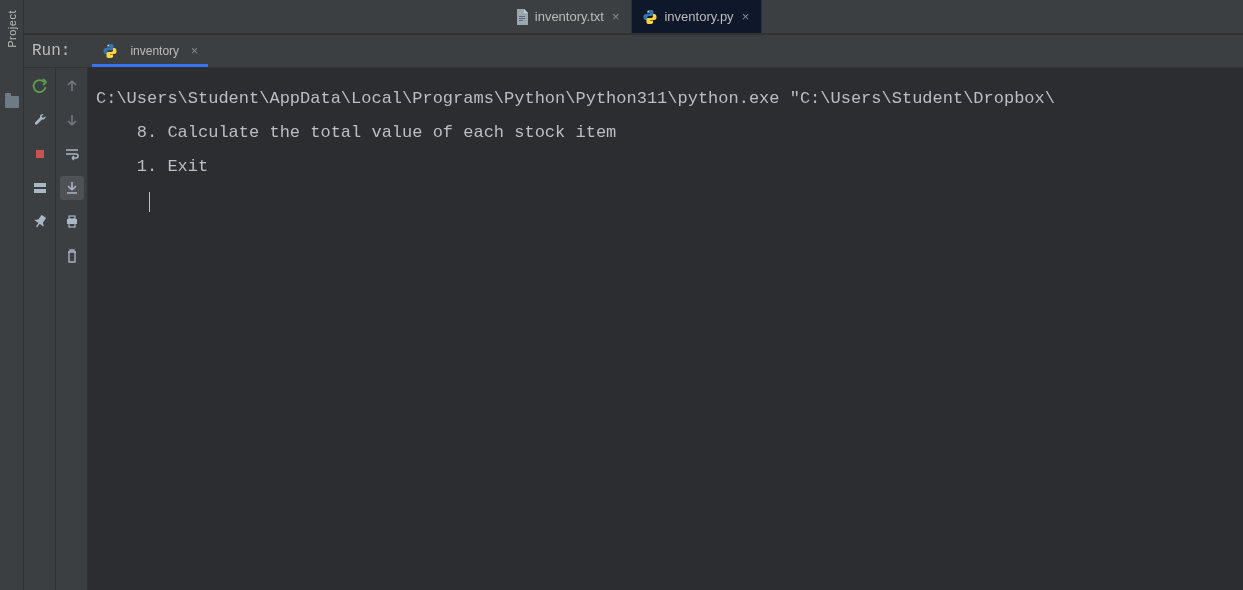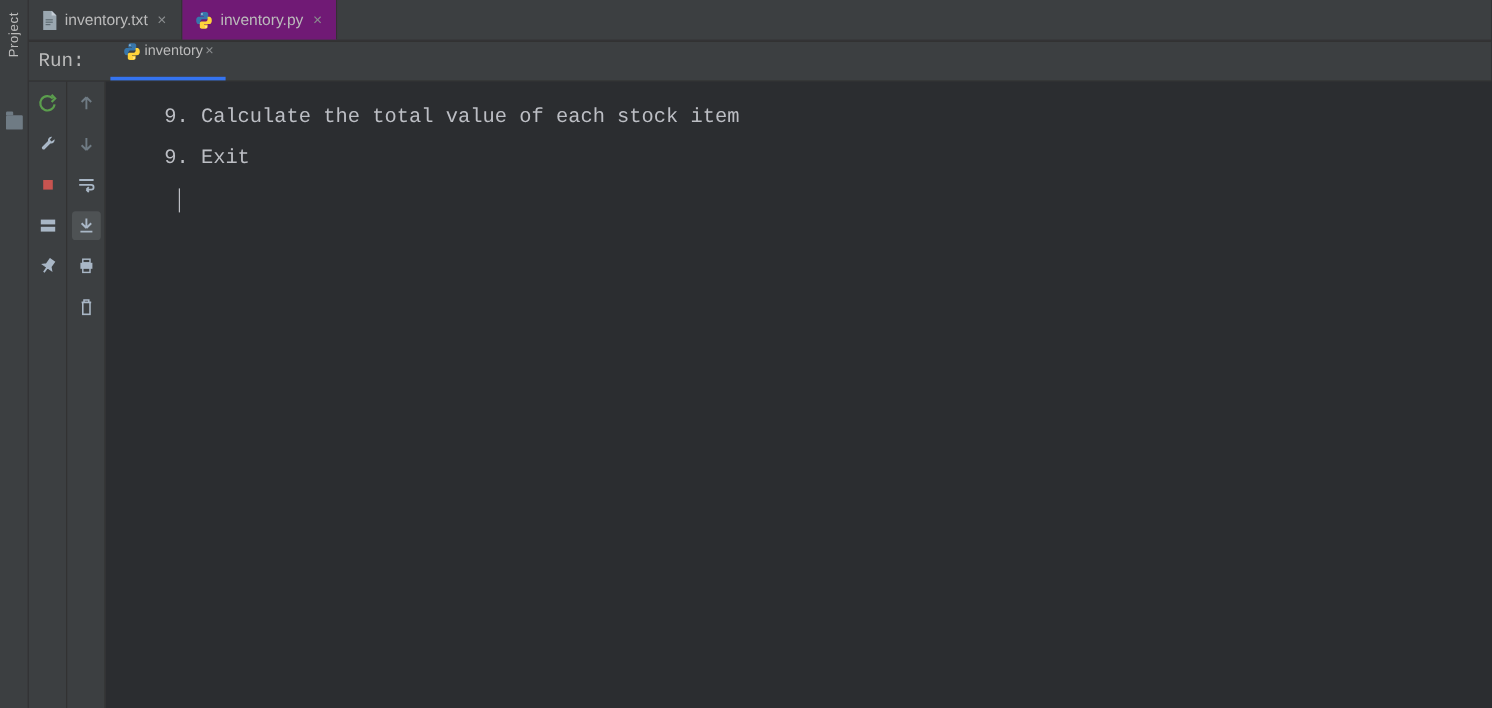--- a/index.html
+++ b/index.html
@@ -60,35 +60,36 @@
       display: flex;
       flex-direction: column;
     }
     
     .editor-tabs {
       height: 34px;
       background: #3c3f41;
       display: flex;
       align-items: stretch;
       border-bottom: 1px solid #323232;
+      justify-content: center;
     }
     
     .editor-tab {
       display: flex;
       align-items: center;
       padding: 0 10px;
       gap: 6px;
       border-right: 1px solid #323232;
       cursor: pointer;
       font-size: 13px;
       color: #bbbbbb;
     }
     
     .editor-tab.active {
-      background: #701a75;
+      background: #0f172a;
     }
     
     .tab-close {
       color: #8a8d8f;
       font-size: 13px;
       padding: 0 2px;
     }
     
     .file-icon-txt {
       width: 14px;
@@ -115,22 +116,22 @@
     
     .run-label {
       font-size: 16px;
       color: #bbbbbb;
       margin-right: 22px;
       font-family: Liberation Mono, monospace;
     }
     
     .run-tab {
       display: flex;
-      align-items: flex-start;
-      gap: 2px;
+      align-items: center;
+      gap: 12px;
       height: 100%;
       padding: 0 10px;
       font-size: 12px;
       color: #bbbbbb;
       position: relative;
     }
     
     .run-tab::after {
       content: '';
       position: absolute;
@@ -319,20 +320,21 @@
         </svg>
       </div>
       <div class="tb-btn">
         <svg width="14" height="14" viewBox="0 0 14 14">
           <path d="M3 3 L11 3 M5 3 L5 1 L9 1 L9 3 M4 3 L4 13 L10 13 L10 3" stroke="#a9b7c6" stroke-width="1.3" fill="none"></path>
         </svg>
       </div>
     </div>
 
     <div class="console-area">
+      <div class="console-line">C:\Users\Student\AppData\Local\Programs\Python\Python311\python.exe "C:\Users\Student\Dropbox\</div>
       <div class="console-line"></div>
-      <div class="console-line">    9. Calculate the total value of each stock item</div>
-      <div class="console-line">    9. Exit</div>
+      <div class="console-line">    8. Calculate the total value of each stock item</div>
+      <div class="console-line">    1. Exit</div>
       <div><span class="cursor"></span></div>
     </div>
   </div>
 
 </div>
 
 </body></html>

